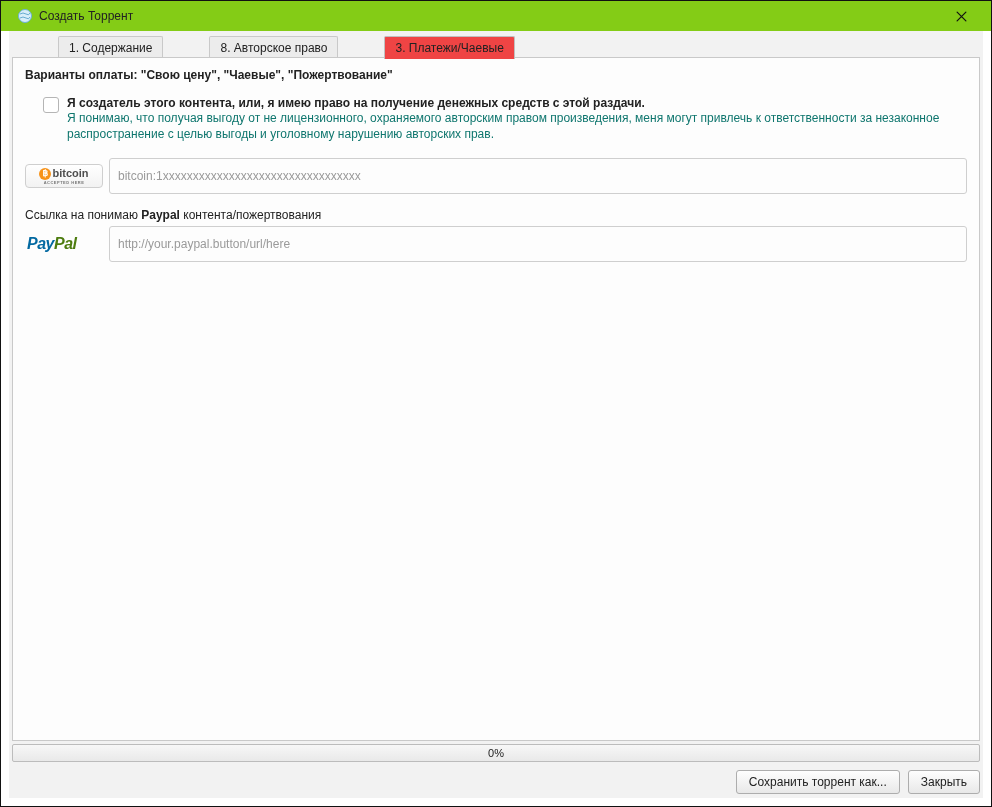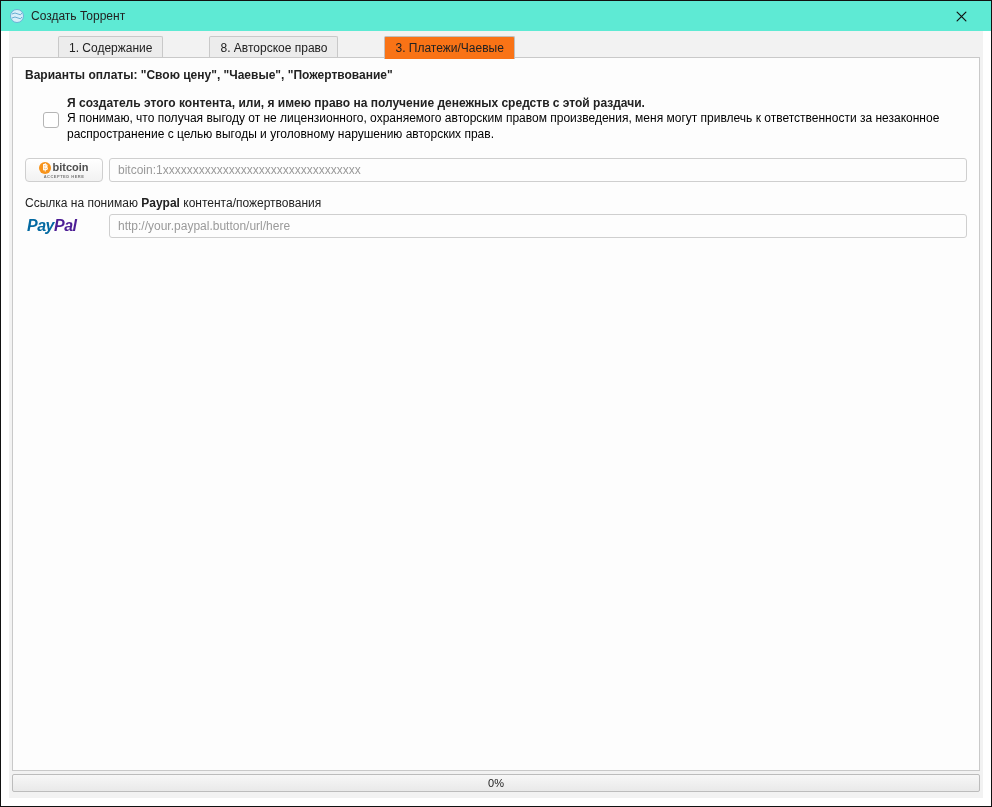--- a/index.html
+++ b/index.html
@@ -14,22 +14,22 @@
     overflow: hidden;
     position: relative;
     border: 1px solid #111;
   }
 
   
   .titlebar {
     height: 30px;
     display: flex;
     align-items: center;
-    padding: 0 10px 0 8px;
-    background: #5eead4;
+    padding: 0 10px 0 16px;
+    background: #84cc16;
   }
   .titlebar .app-icon {
     width: 16px; height: 16px;
     margin-right: 6px;
     display: inline-flex; align-items: center; justify-content: center;
   }
   .titlebar .title {
     font-size: 12px;
     color: #222;
     flex: 0 0 auto;
@@ -66,21 +66,21 @@
     padding: 4px 10px 4px 10px;
     font-size: 12px;
     color: #222;
     cursor: pointer;
     position: relative;
     top: 2px;
     border-radius: 2px 2px 0 0;
     margin-left: 46px;
   }
   .tab.active {
-    background: #f97316;
+    background: #ef4444;
     border-color: #c0c0c0;
     z-index: 2;
   }
 
   
   .tabpage {
     flex: 1 1 auto;
     margin: 0 3px 3px 3px;
     border: 1px solid #c9c9c9;
     background: #fdfdfd;
@@ -91,36 +91,36 @@
 
   .section-title {
     font-weight: bold;
     font-size: 12px;
     color: #222;
     margin-bottom: 14px;
   }
 
   .creator-row {
     display: flex;
-    align-items: center;
+    align-items: flex-start;
     gap: 8px;
     margin-left: 18px;
     margin-bottom: 16px;
   }
   .checkbox {
     width: 16px; height: 16px;
     border: 1px solid #b5b5b5;
     border-radius: 3px;
     background: #fff;
     flex: 0 0 auto;
     margin-top: 1px;
     cursor: pointer;
   }
   .creator-text .line1 { font-weight: bold; color: #222; }
-  .creator-text .line2 { color: #000000; line-height: 1.35; }
+  .creator-text .line2 { color: #0f766e; line-height: 1.35; }
 
   .field-label { margin-left: 0; margin-bottom: 4px; color: #222; }
   .field-label b { font-weight: bold; }
 
   .field-row {
     display: flex;
     align-items: center;
     gap: 6px;
     margin-bottom: 14px;
   }
@@ -156,25 +156,25 @@
   .bitcoin-logo .sub { font-size: 4px; letter-spacing: 0.5px; color: #777; margin-top: 1px; }
 
   .paypal-logo {
     font-style: italic;
     font-weight: 800;
     font-size: 16px;
     letter-spacing: -0.5px;
     display: inline-block;
   }
   .paypal-logo .pp1 { color: #0369a1; }
-  .paypal-logo .pp2 { color: #4c1d95; }
+  .paypal-logo .pp2 { color: #4d7c0f; }
 
   .text-input {
     flex: 1 1 auto;
-    height: 24px;
+    height: 36px;
     border: 1px solid #cfcfcf;
     border-radius: 3px;
     padding: 0 8px;
     font-size: 12px;
     color: #999;
     background: #fdfdfd;
     outline: none;
   }
   .text-input::placeholder { color: #9a9a9a; }
 
@@ -273,14 +273,18 @@
       </div>
       <input class="text-input" type="text" placeholder="http://your.paypal.button/url/here" style="">
     </div>
 
   </div>
 
   <div class="progress-wrap">
     <span>0%</span>
   </div>
 
+  <div class="button-row">
+    <button class="btn">Сохранить торрент как...</button>
+    <button class="btn">Закрыть</button>
+  </div>
 
 </div>
 
 </body></html>

